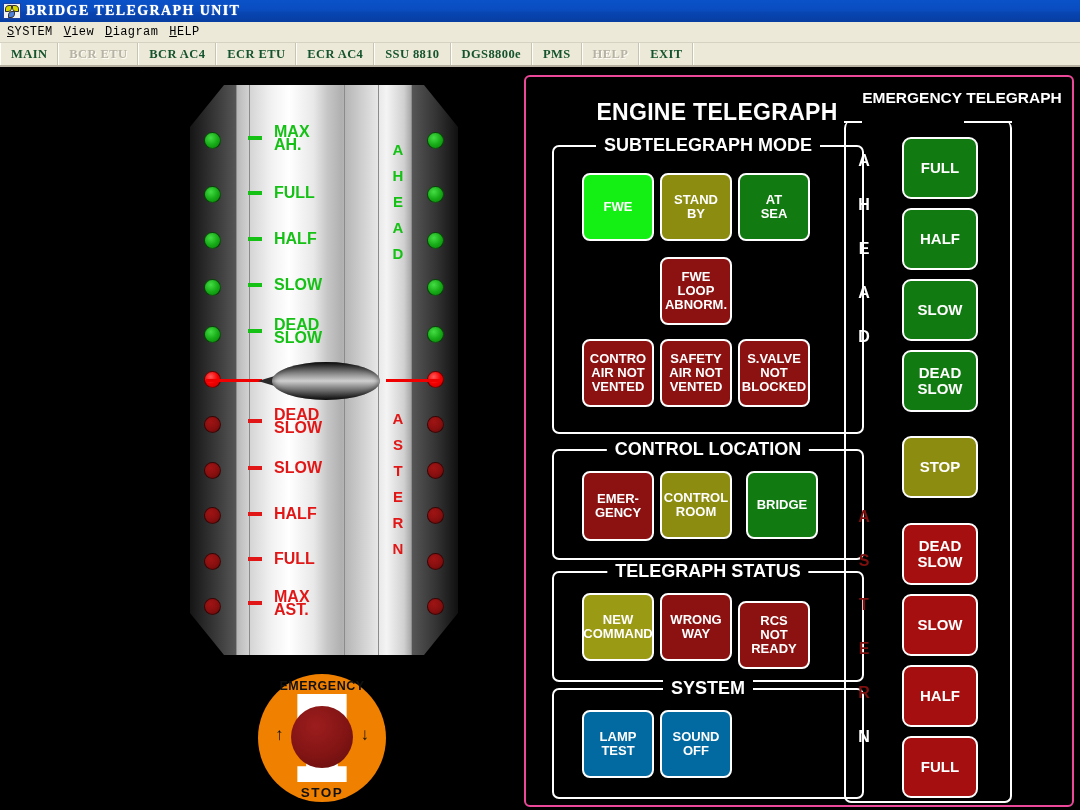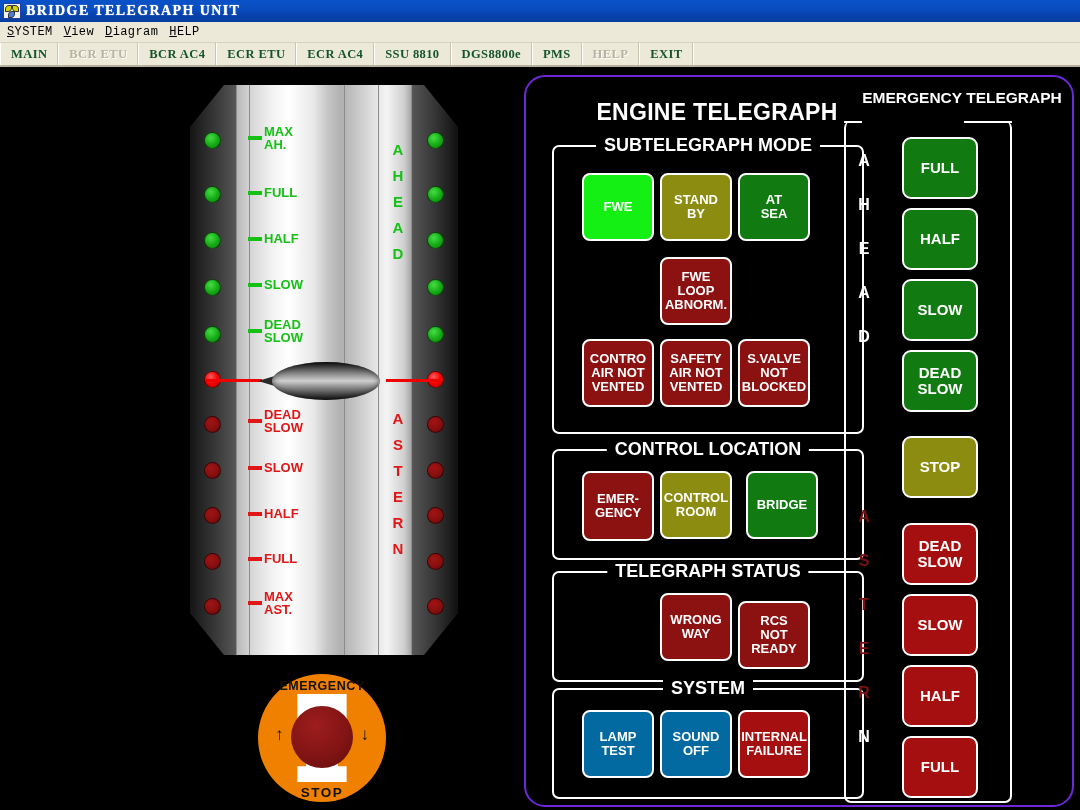--- a/index.html
+++ b/index.html
@@ -111,21 +111,21 @@
     border: 1px solid rgba(0,0,0,.55);
   }
   .lamp.green-on  { background: radial-gradient(circle at 38% 32%, #44dd44 0%, #15a915 55%, #0c7a0c 100%); }
   .lamp.red-on    { background: radial-gradient(circle at 38% 32%, #ff5a5a 0%, #f40000 50%, #c20000 100%); }
   .lamp.red-off   { background: radial-gradient(circle at 38% 32%, #a01414 0%, #870f0f 55%, #5e0808 100%); }
 
   
   .tickrow { position: absolute; display: flex; align-items: center; }
   .tickrow .tick { width: 14px; height: 4px; flex: 0 0 auto; }
   .tickrow .tlabel {
-    margin-left: 2px; font-size: 13px; font-weight: bold; line-height: 13px;
+    margin-left: 12px; font-size: 16px; font-weight: bold; line-height: 13px;
     font-family: "Liberation Sans", sans-serif;
     white-space: pre-line;
   }
   .tickrow.ahead .tick  { background: #16c116; }
   .tickrow.ahead .tlabel{ color: #16c116; }
   .tickrow.astern .tick { background: #e11717; }
   .tickrow.astern .tlabel{ color: #e11717; }
 
   
   .vletters {
@@ -186,21 +186,21 @@
     font-size: 12.5px; font-weight: bold; color: #111; letter-spacing: .5px;
   }
   #estop .etext-bot {
     position: absolute; left: 0; bottom: 2px; width: 128px; text-align: center;
     font-size: 13.5px; font-weight: bold; color: #111; letter-spacing: 1.5px;
   }
 
   
   #mainpanel {
     position: absolute; left: 524px; top: 6px; width: 550px; height: 732px;
-    border: 2px solid #6d28d9; border-radius: 21px;
+    border: 2px solid #ec4899; border-radius: 6px;
     background: #000;
   }
   #panel-title {
     position: absolute; left: 26px; top: 22px; width: 330px; text-align: center;
     color: #ffffff; font-size: 23px; font-weight: bold; letter-spacing: .3px;
   }
 
   
   .group {
     position: absolute;
@@ -438,35 +438,35 @@
       <div class="legend">CONTROL LOCATION</div>
       <div class="ibtn c-darkred" style="left:28px;  top:20px; width:72px; height:70px;">EMER-
 GENCY</div>
       <div class="ibtn c-olive" style="left:106px; top:20px; width:72px; height:68px;">CONTROL
 ROOM</div>
       <div class="ibtn c-green" style="left:184px; top:20px; width:72px; height:68px;margin-left:8px;">BRIDGE</div>
     </div>
 
     <div class="group" style="left:26px; top:494px; width:312px; height:111px;">
       <div class="legend">TELEGRAPH STATUS</div>
+      <div class="ibtn c-olive2" style="left:28px;  top:20px; width:72px; height:68px;">NEW
+COMMAND</div>
       <div class="ibtn c-darkred" style="left:106px; top:20px; width:72px; height:68px;">WRONG
 WAY</div>
       <div class="ibtn c-darkred" style="left:184px; top:20px; width:72px; height:68px;margin-top:8px;">RCS
 NOT
 READY</div>
     </div>
 
     <div class="group" style="left:26px; top:611px; width:312px; height:111px;">
       <div class="legend">SYSTEM</div>
       <div class="ibtn c-gray" style="left:28px;  top:20px; width:72px; height:68px;">LAMP
 TEST</div>
       <div class="ibtn c-gray" style="left:106px; top:20px; width:72px; height:68px;">SOUND
 OFF</div>
-      <div class="ibtn c-red" style="left:184px; top:20px; width:72px; height:68px;">INTERNAL
-FAILURE</div>
     </div>
 
     <div id="etg-title" style="left:336px; top:12px; width:200px;">EMERGENCY
 TELEGRAPH</div>
 
     <div id="etg-group" style="left:318px; top:44px; width:168px; height:682px;">
       <div class="etg-topbar-l"></div>
       <div class="etg-topbar-r"></div>
 
       <div class="etg-letters ahead" style="top:32px;">

